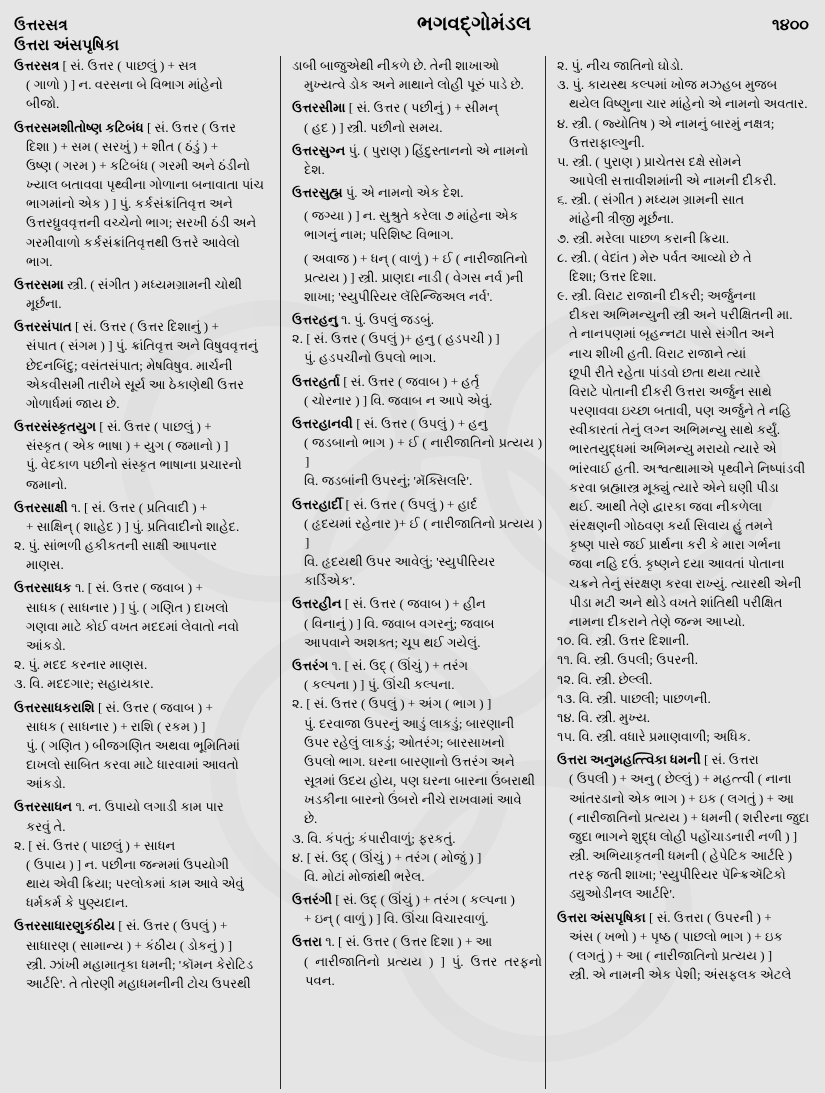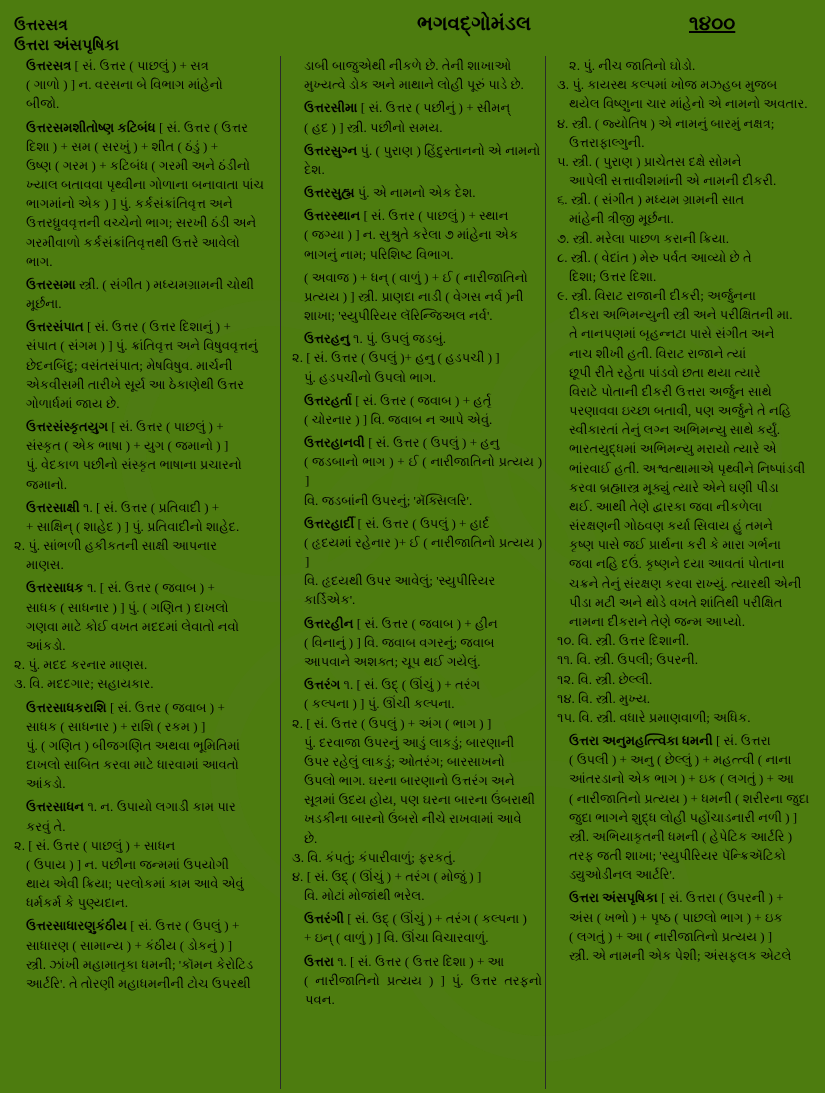--- a/index.html
+++ b/index.html
@@ -14,21 +14,21 @@
     color: #000000;
     position: relative;
     overflow: hidden;
   }
   .page {
     width: 825px;
     height: 1093px;
     position: relative;
     box-sizing: border-box;
     padding: 0;
-    background: #4d7c0f;
+    background: #e5e5e5;
   }
   
   .watermark {
     position: absolute;
     inset: 0;
     pointer-events: none;
     opacity: 0.045;
     z-index: 0;
   }
   .watermark .wm-ring {
@@ -64,24 +64,23 @@
     white-space: nowrap;
   }
   .hdr-center {
     font-weight: bold;
     font-size: 20px;
     text-align: center;
     flex: 1;
   }
   .hdr-right {
     font-weight: bold;
-    font-size: 20px;
+    font-size: 16px;
     width: 120px;
-    text-align: left;
-    text-decoration: underline;
+    text-align: right;
   }
 
   
   .columns {
     position: relative;
     z-index: 2;
     display: flex;
     padding: 0 12px 0 14px;
     box-sizing: border-box;
     height: 1033px;
@@ -103,21 +102,21 @@
     border-right: 1px solid #2a2a2a;
   }
   .col-3 { padding-left: 11px; }
 
   .entry { margin: 0 0 1px 0; }
   .entry p {
     margin: 0;
     padding: 0;
     text-indent: 0;
   }
-  .entry .ln-first { margin-left: 12px; }
+  .entry .ln-first { margin-left: 0; }
   .entry .ln { padding-left: 13px; text-indent: -1px; }
   .hw {
     font-weight: bold;
   }
   .sense { padding-left: 13px; }
   .gap { height: 3px; }
 </style>
 </head>
 <body>
 
@@ -236,21 +235,20 @@
         <div class="entry">
           <p class="ln-first"><span class="hw">ઉત્તરસુગ્ન </span><span>પું. ( પુરાણ ) હિંદુસ્તાનનો એ નામનો</span></p>
           <p class="ln">દેશ.</p>
         </div>
         <div class="gap"></div>
         <div class="entry">
           <p class="ln-first"><span class="hw">ઉત્તરસુહ્મ </span><span>પું. એ નામનો એક દેશ.</span></p>
         </div>
         <div class="gap"></div>
         <div class="entry">
-          <p class="ln-first"><span class="hw">ઉત્તરસ્થાન </span><span>[ સં. ઉત્તર ( પાછલું ) + સ્થાન</span></p>
           <p class="ln">( જગ્યા ) ] ન. સુશ્રુતે કરેલા ૭ માંહેના એક</p>
           <p class="ln">ભાગનું નામ; પરિશિષ્ટ વિભાગ.</p>
         </div>
         <div class="gap"></div>
         <div class="entry">
           <p class="ln">( અવાજ ) + ધન્ ( વાળું ) + ઈ ( નારીજાતિનો</p>
           <p class="ln">પ્રત્યય ) ] સ્ત્રી. પ્રાણદા નાડી ( વેગસ નર્વ )ની</p>
           <p class="ln">શાખા; 'સ્યુપીરિયર લૅરિન્જિઅલ નર્વ'.</p>
         </div>
         <div class="gap"></div>
@@ -338,20 +336,21 @@
           <p class="ln">થઈ. આથી તેણે દ્વારકા જવા નીકળેલા</p>
           <p class="ln">સંરક્ષણની ગોઠવણ કર્યા સિવાય હું તમને</p>
           <p class="ln">કૃષ્ણ પાસે જઈ પ્રાર્થના કરી કે મારા ગર્ભના</p>
           <p class="ln">જવા નહિ દઉં. કૃષ્ણને દયા આવતાં પોતાના</p>
           <p class="ln">ચક્રને તેનું સંરક્ષણ કરવા રાખ્યું. ત્યારથી એની</p>
           <p class="ln">પીડા મટી અને થોડે વખતે શાંતિથી પરીક્ષિત</p>
           <p class="ln">નામના દીકરાને તેણે જન્મ આપ્યો.</p>
           <p class="sense">૧૦. વિ. સ્ત્રી. ઉત્તર દિશાની.</p>
           <p class="sense">૧૧. વિ. સ્ત્રી. ઉપલી; ઉપરની.</p>
           <p class="sense">૧૨. વિ. સ્ત્રી. છેલ્લી.</p>
+          <p class="sense">૧૩. વિ. સ્ત્રી. પાછલી; પાછળની.</p>
           <p class="sense">૧૪. વિ. સ્ત્રી. મુખ્ય.</p>
           <p class="sense">૧૫. વિ. સ્ત્રી. વધારે પ્રમાણવાળી; અધિક.</p>
         </div>
         <div class="gap"></div>
         <div class="entry">
           <p class="ln-first"><span class="hw">ઉત્તરા અનુમહત્ત્વિકા ધમની </span><span>[ સં. ઉત્તરા</span></p>
           <p class="ln">( ઉપલી ) + અનુ ( છેલ્લું ) + મહત્ત્વી ( નાના</p>
           <p class="ln">આંતરડાનો એક ભાગ ) + ઇક ( લગતું ) + આ</p>
           <p class="ln">( નારીજાતિનો પ્રત્યય ) + ધમની ( શરીરના જુદા</p>
           <p class="ln">જુદા ભાગને શુદ્ધ લોહી પહોંચાડનારી નળી ) ]</p>

